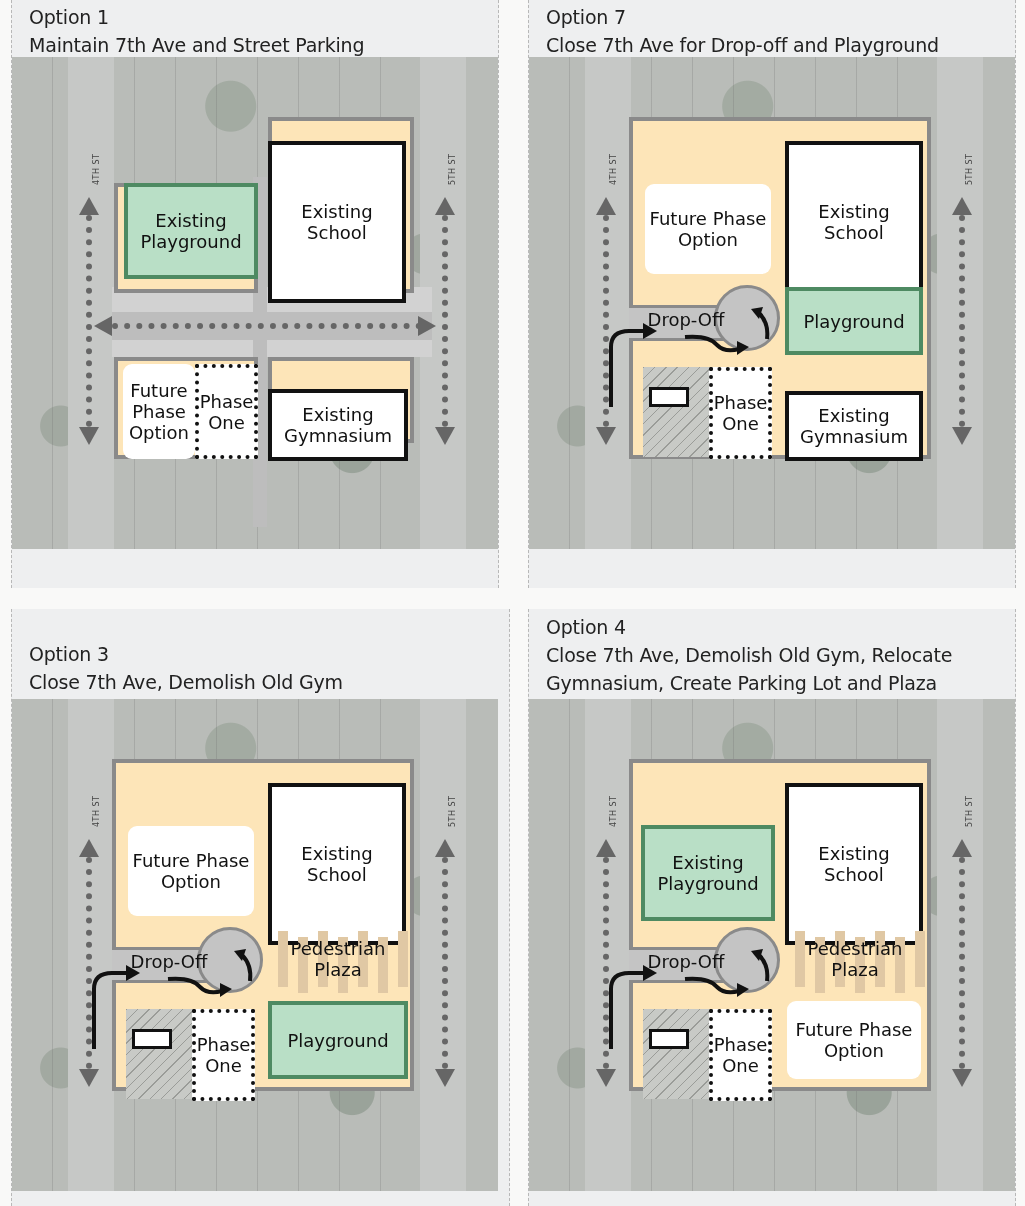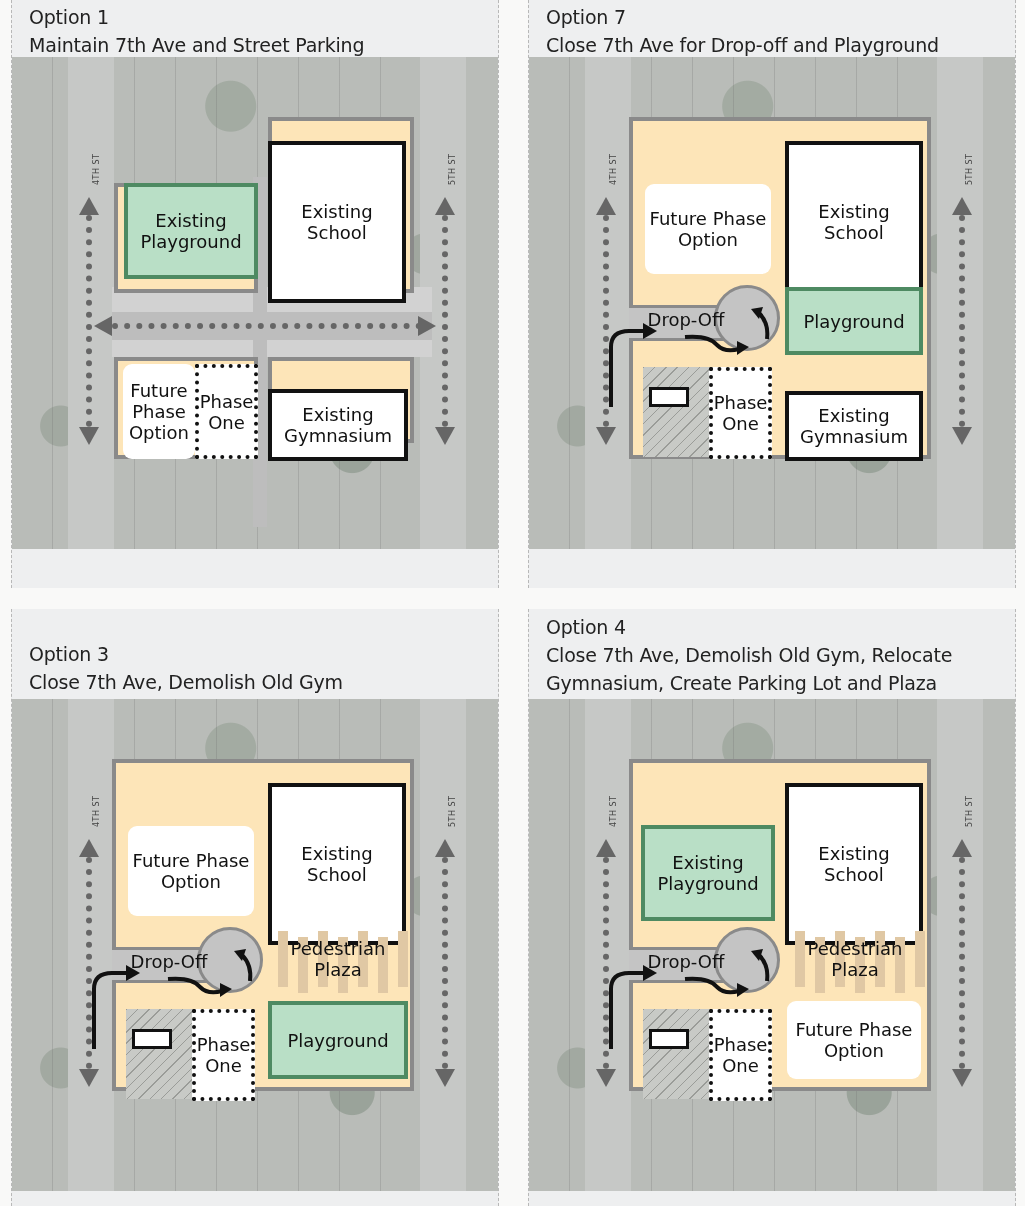--- a/index.html
+++ b/index.html
@@ -98,21 +98,21 @@
     <div class="lbl phase" style="left:180px;top:310px;width:63px;height:92px;">Phase One</div>
     <div class="tri-up" style="left:67px;top:140px;"></div>
     <div class="arrowv" style="left:74px;top:158px;height:212px;"></div>
     <div class="tri-dn" style="left:67px;top:370px;"></div>
     <div class="tri-up" style="left:423px;top:140px;"></div>
     <div class="arrowv" style="left:430px;top:158px;height:212px;"></div>
     <div class="tri-dn" style="left:423px;top:370px;"></div>
   </div>
 </div>
 
-<div class="panel" style="left:11px;top:609px;width:486px;height:597px;">
+<div class="panel" style="left:11px;top:609px;width:486px;height:597px;padding-left:11px;">
   <div class="ptitle" style="top:31px;">Option 3</div>
   <div class="ptitle" style="top:59px;">Close 7th Ave, Demolish Old Gym</div>
   <div class="map" style="top:90px;">
     <div class="street-v" style="left:56px;"></div>
     <div class="street-v" style="left:408px;"></div>
     <div class="stlbl" style="left:80px;top:128px;">4TH ST</div>
     <div class="stlbl" style="left:436px;top:128px;">5TH ST</div>
     <div class="site" style="left:100px;top:60px;width:302px;height:332px;"></div>
     <div class="lbl future" style="left:116px;top:127px;width:126px;height:90px;">Future Phase Option</div>
     <div class="lbl school" style="left:256px;top:60px;width:138px;height:162px;">Existing School</div>

